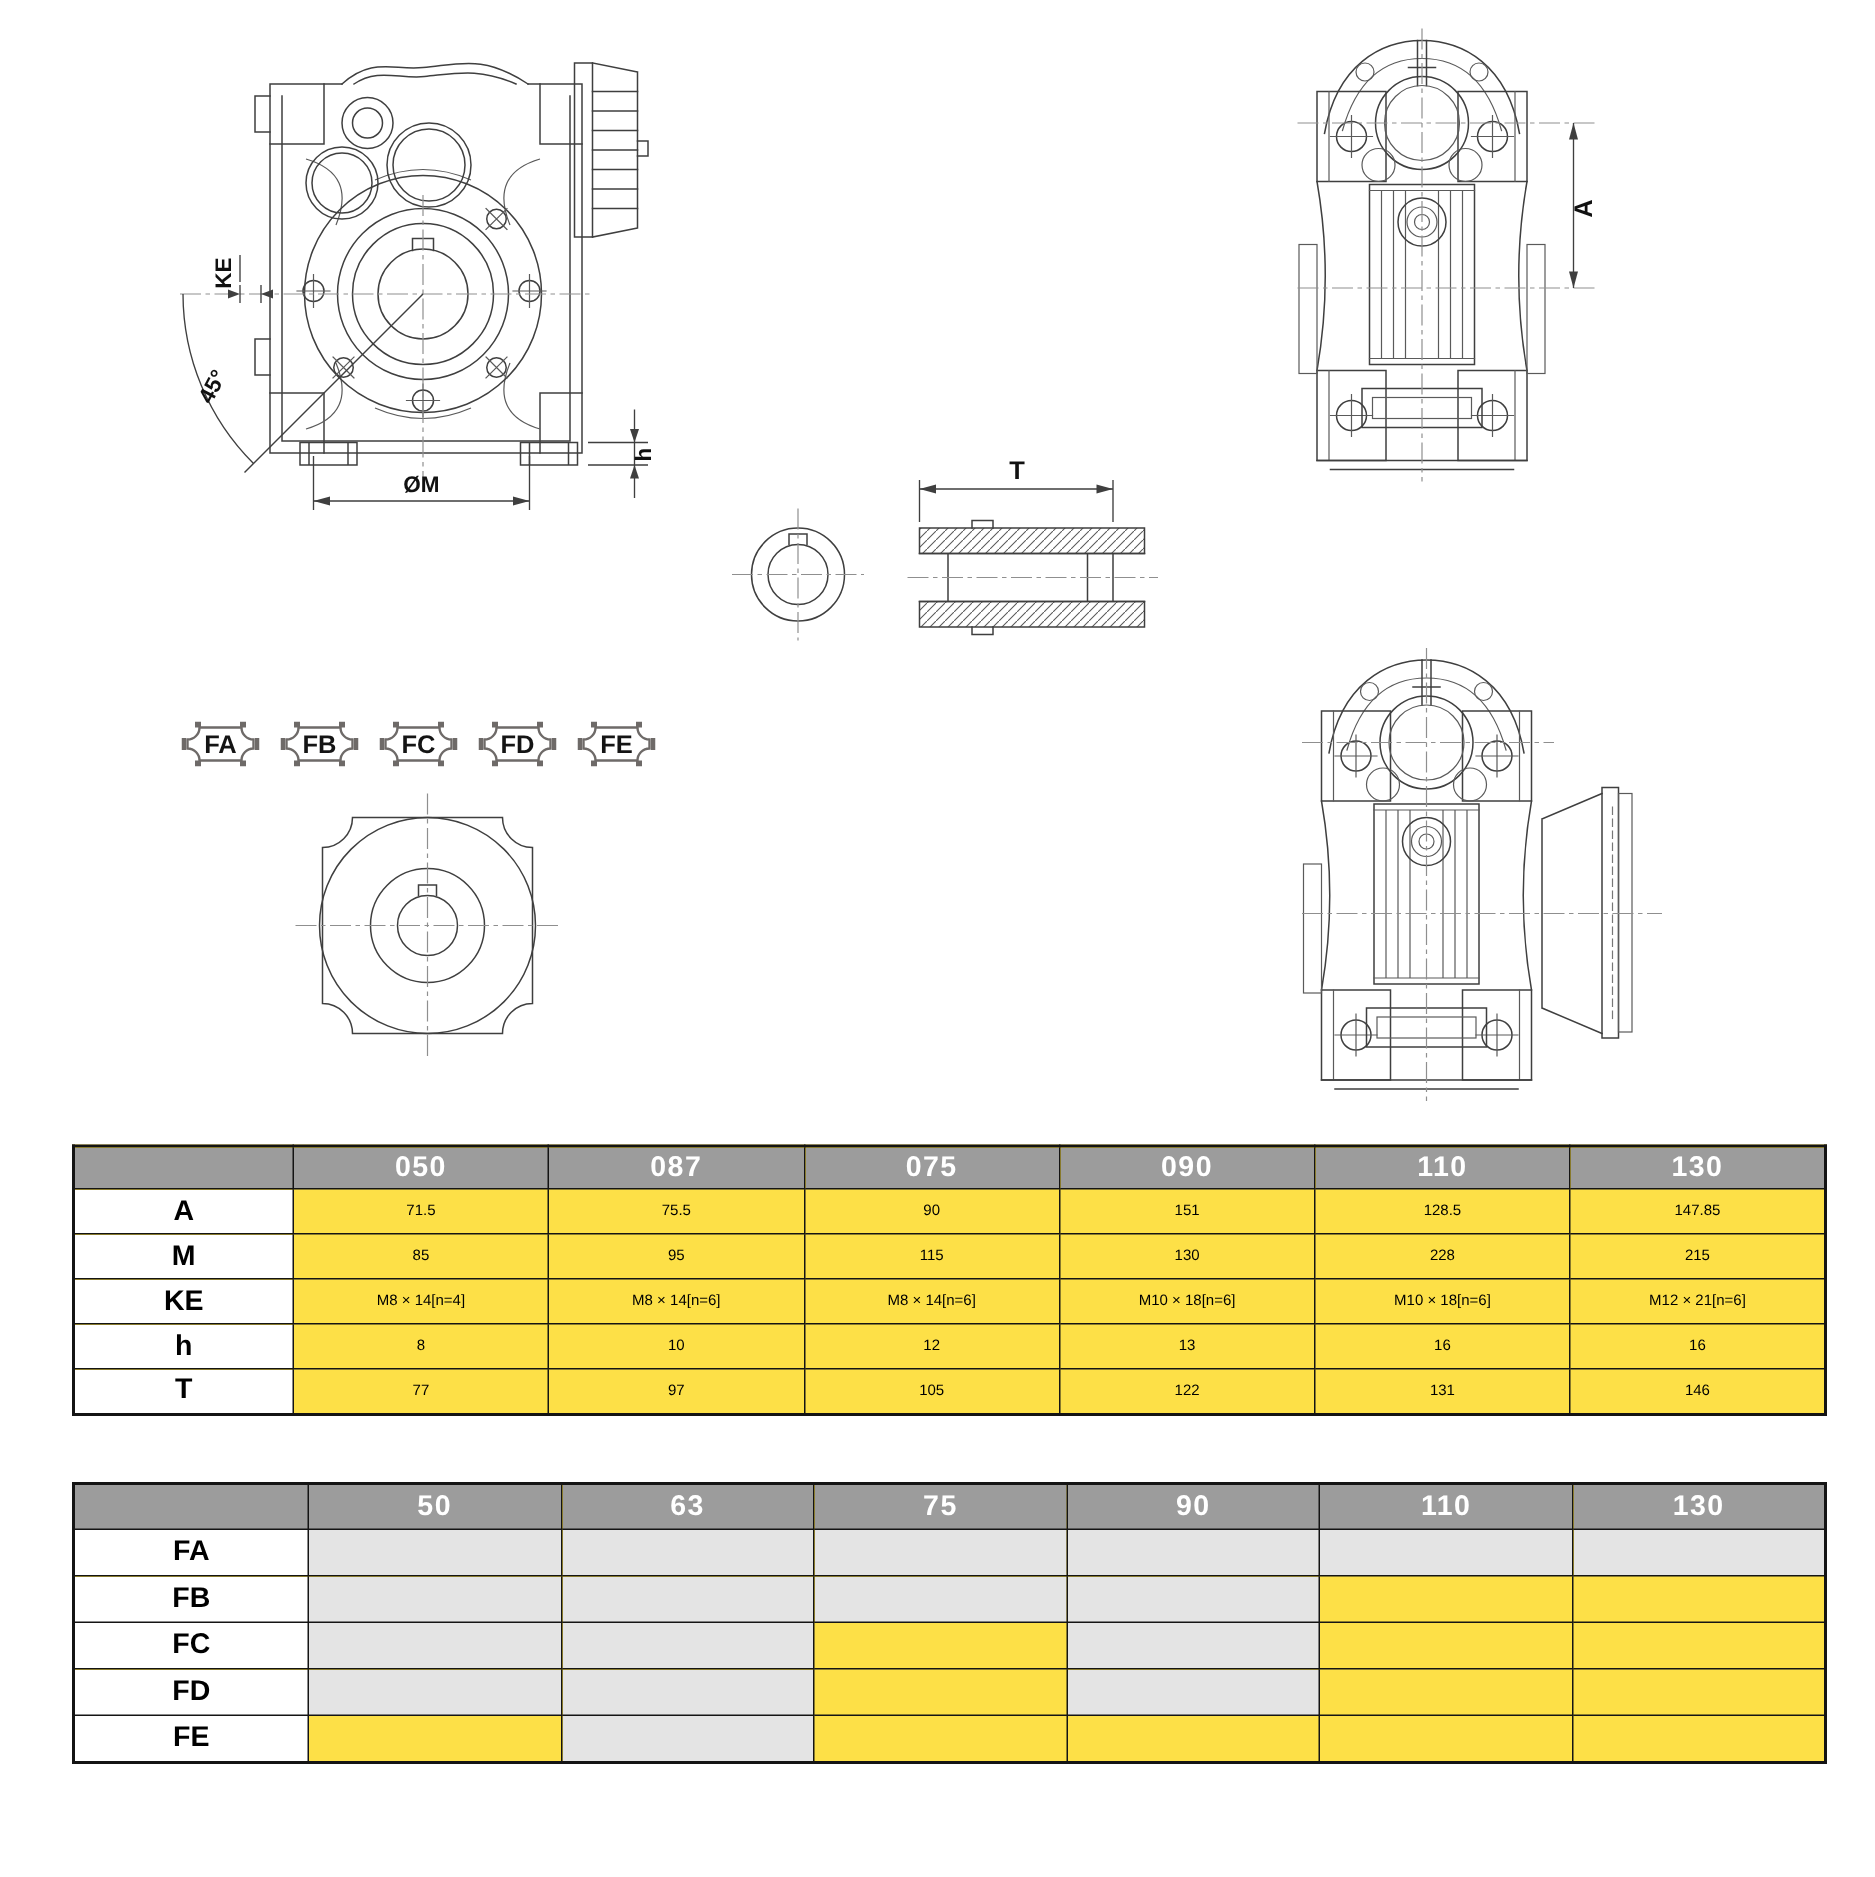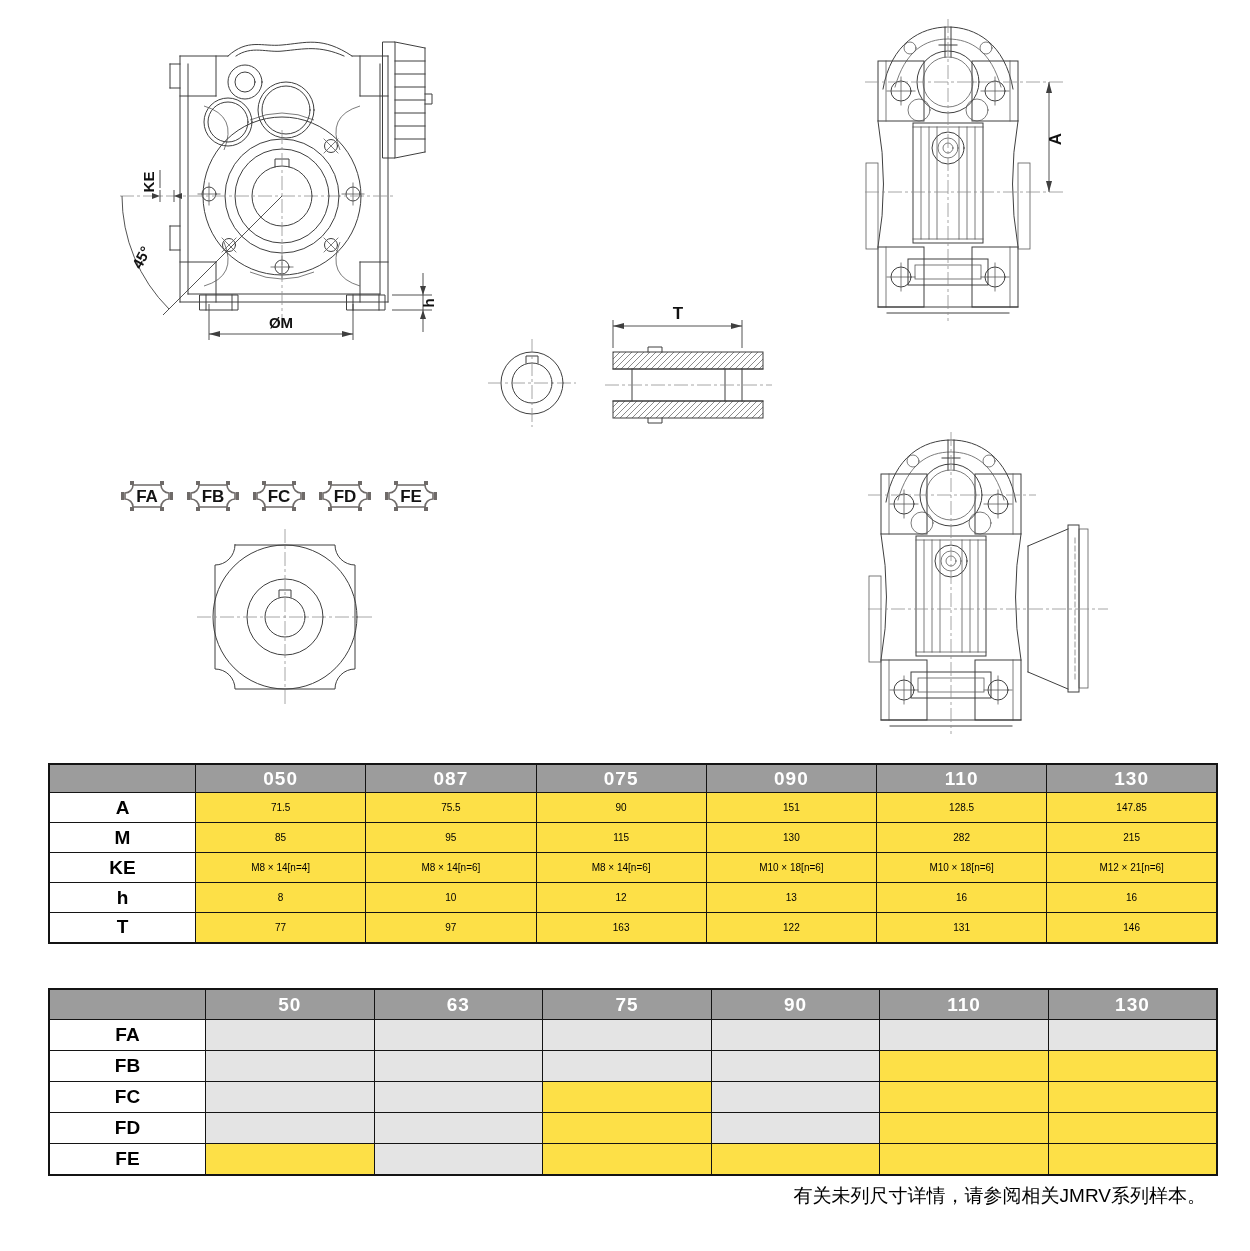--- a/index.html
+++ b/index.html
@@ -350,21 +350,21 @@
           <td>151</td>
           <td>128.5</td>
           <td>147.85</td>
         </tr>
         <tr>
           <th>M</th>
           <td>85</td>
           <td>95</td>
           <td>115</td>
           <td>130</td>
-          <td>282</td>
+          <td>228</td>
           <td>215</td>
         </tr>
         <tr>
           <th>KE</th>
           <td>M8 × 14[n=4]</td>
           <td>M8 × 14[n=6]</td>
           <td>M8 × 14[n=6]</td>
           <td>M10 × 18[n=6]</td>
           <td>M10 × 18[n=6]</td>
           <td>M12 × 21[n=6]</td>
@@ -375,21 +375,21 @@
           <td>10</td>
           <td>12</td>
           <td>13</td>
           <td>16</td>
           <td>16</td>
         </tr>
         <tr>
           <th>T</th>
           <td>77</td>
           <td>97</td>
-          <td>163</td>
+          <td>105</td>
           <td>122</td>
           <td>131</td>
           <td>146</td>
         </tr>
       </tbody>
   </table>
 
   <table class="spec" id="table2">
     <thead>
       <tr>
@@ -445,16 +445,15 @@
           <td class="avail"></td>
           <td class=""></td>
           <td class=""></td>
           <td class=""></td>
           <td class=""></td>
         </tr>
       </tbody>
   </table>
 
   <div class="footer">
-    <div>有关未列尺寸详情，请参阅相关JMRV系列样本。</div>
   </div>
 
 </div>
 
 </body></html>

